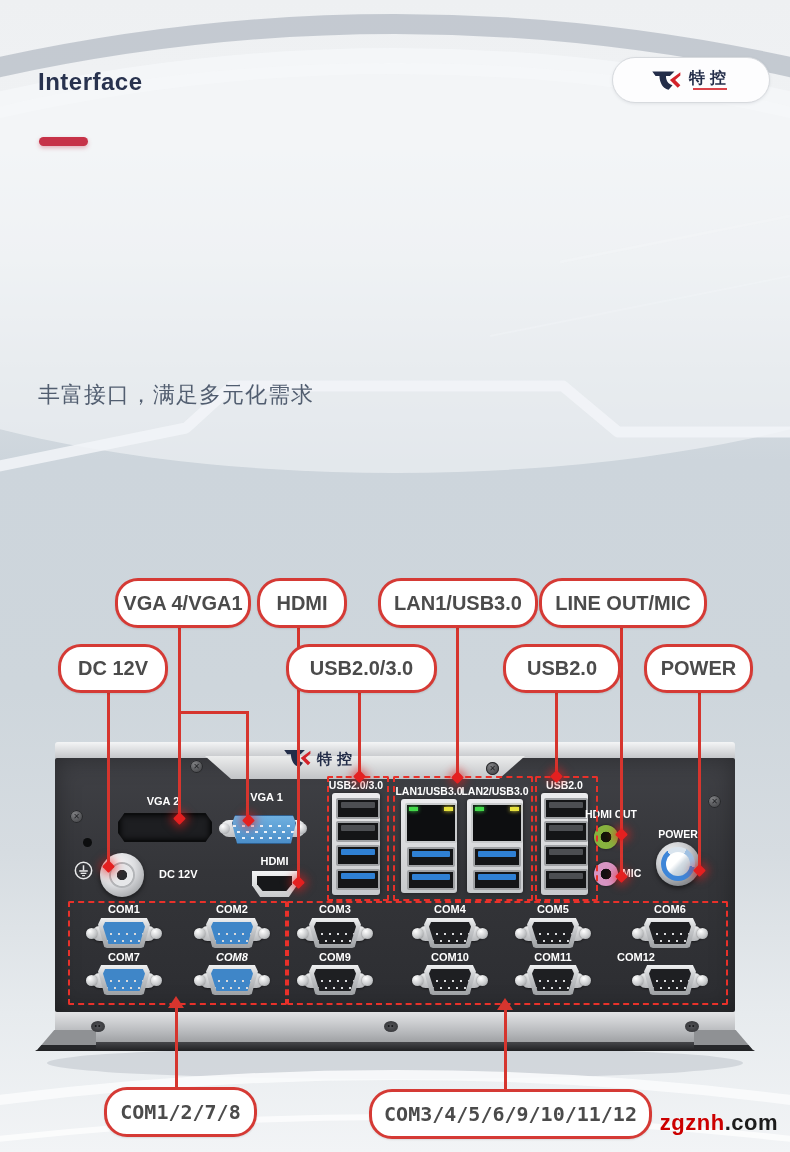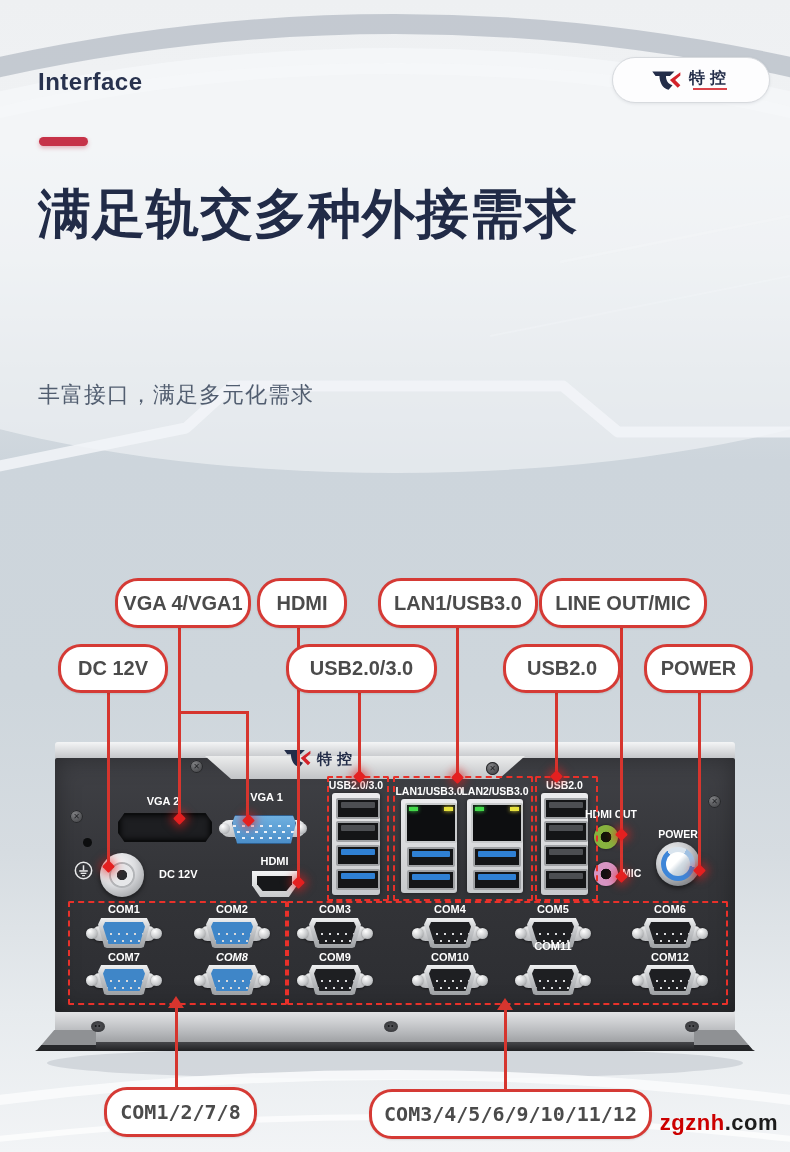--- a/index.html
+++ b/index.html
@@ -136,21 +136,20 @@
   <svg width="30" height="22" viewBox="0 0 46 32">
       <use href="#tkmark"></use>
     </svg>
   <span style="display:flex;flex-direction:column;align-items:center;">
     <span class="tk-cjk">特控</span>
     <span class="tk-red-line"></span>
   </span>
 </div>
 <div class="abs" id="red-dash"></div>
 <div class="abs" id="headline">
-  <div>满足轨交多种外接需求</div>
 </div>
 <div class="abs" id="subtitle">丰富接口，满足多元化需求</div>
 
 <div class="pill" style="left:115px;top:578px;width:130px;height:44px;">VGA 4/VGA1</div>
 <div class="pill" style="left:257px;top:578px;width:84px;height:44px;">HDMI</div>
 <div class="pill" style="left:378px;top:578px;width:154px;height:44px;">LAN1/USB3.0</div>
 <div class="pill" style="left:539px;top:578px;width:162px;height:44px;">LINE OUT/MIC</div>
 <div class="pill" style="left:58px;top:644px;width:104px;height:43px;">DC 12V</div>
 <div class="pill" style="left:286px;top:644px;width:145px;height:43px;">USB2.0/3.0</div>
 <div class="pill" style="left:503px;top:644px;width:112px;height:43px;">USB2.0</div>
@@ -319,22 +318,22 @@
       <i class="pr"></i>
       <b class="bz">
         <s class="fc"></s>
       </b>
     </div>
 
   <div class="plabel" style="left:31px;top:209px;width:76px;">COM7</div>
   <div class="plabel" style="left:139px;top:209px;width:76px;font-style:italic;">COM8</div>
   <div class="plabel" style="left:242px;top:209px;width:76px;">COM9</div>
   <div class="plabel" style="left:357px;top:209px;width:76px;">COM10</div>
-  <div class="plabel" style="left:460px;top:198px;width:76px;">COM11</div>
-  <div class="plabel" style="left:577px;top:209px;width:76px;">COM12</div>
+  <div class="plabel" style="left:460px;top:209px;width:76px;">COM11</div>
+  <div class="plabel" style="left:543px;top:209px;width:76px;">COM12</div>
   <div class="dsub blue" style="left:31px;top:221px;">
       <i class="bp"></i>
       <i class="pl"></i>
       <i class="pr"></i>
       <b class="bz">
         <s class="fc"></s>
       </b>
     </div>
   <div class="dsub blue" style="left:139px;top:221px;">
       <i class="bp"></i>

